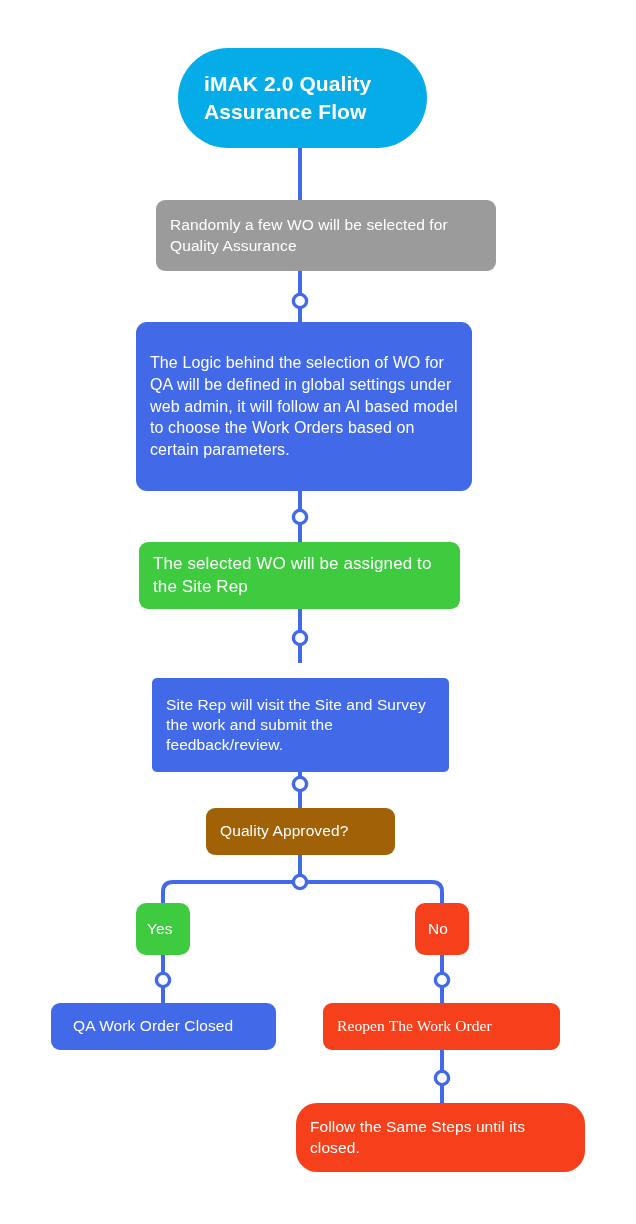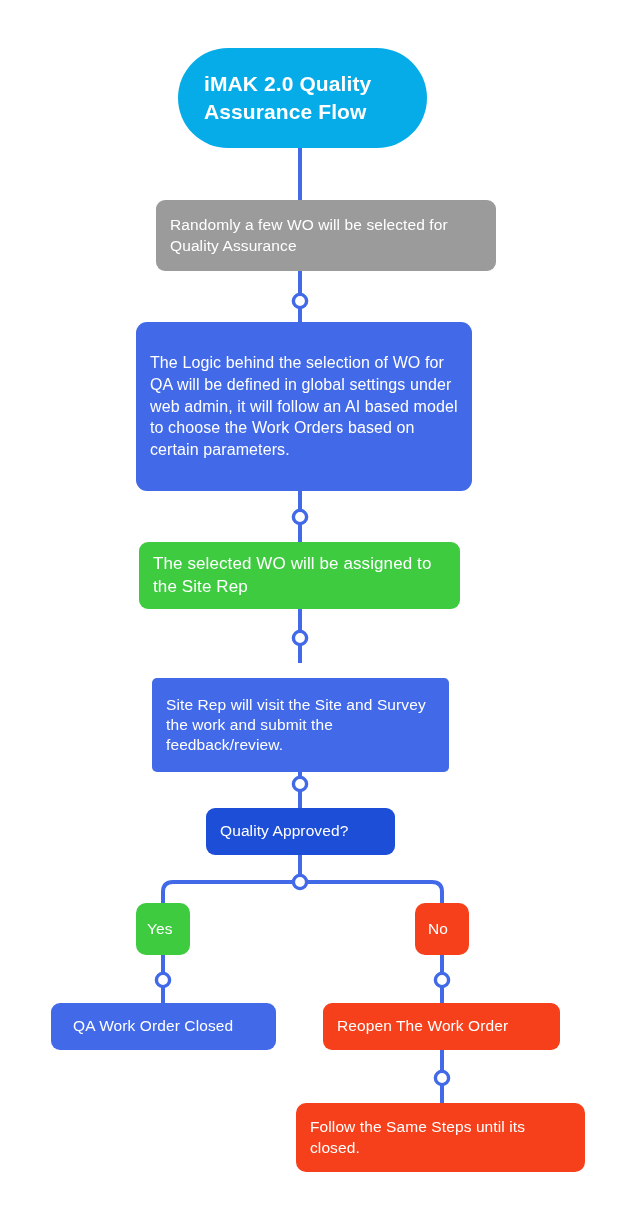--- a/index.html
+++ b/index.html
@@ -80,21 +80,21 @@
   .n-visit {
     left: 152px; top: 662px; width: 297px; height: 94px;
     background: #4169e8;
     border-radius: 5px;
     font-size: 15.5px;
     padding: 0 14px;
     margin-top: 16px;
   }
   .n-decision {
     left: 206px; top: 808px; width: 189px; height: 47px;
-    background: #1d4ed8;
+    background: #a16207;
     border-radius: 9px;
     font-size: 15.5px;
     padding: 0 14px;
   }
   .n-yes {
     left: 136px; top: 903px; width: 54px; height: 52px;
     background: #3ecb40;
     border-radius: 10px;
     font-size: 15.5px;
     padding: 0 11px;
@@ -113,25 +113,26 @@
     border-radius: 9px;
     font-size: 15.5px;
     padding: 0 22px;
   }
   .n-reopen {
     left: 323px; top: 1003px; width: 237px; height: 47px;
     background: #f6401b;
     border-radius: 9px;
     font-size: 15.5px;
     padding: 0 14px;
+    font-family: Liberation Serif, serif;
   }
   .n-follow {
     left: 296px; top: 1103px; width: 289px; height: 69px;
     background: #f6401b;
-    border-radius: 10px;
+    border-radius: 21px;
     font-size: 15.5px;
     padding: 0 14px;
   }
 </style>
 </head>
 <body>
 
 <div id="canvas">
 
   <svg id="edges" width="636" height="1224" viewBox="0 0 636 1224" aria-hidden="true">

